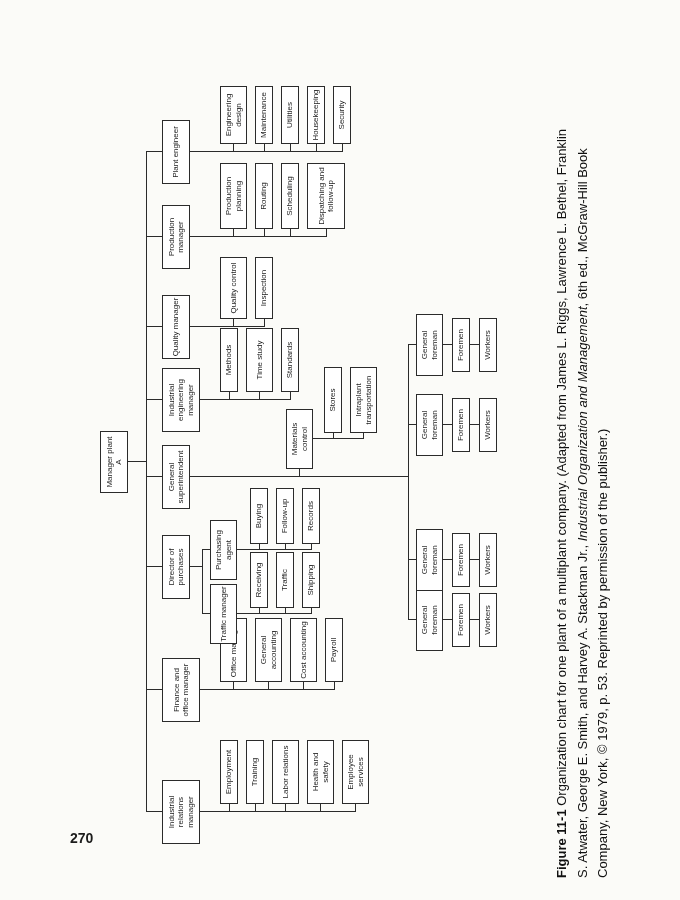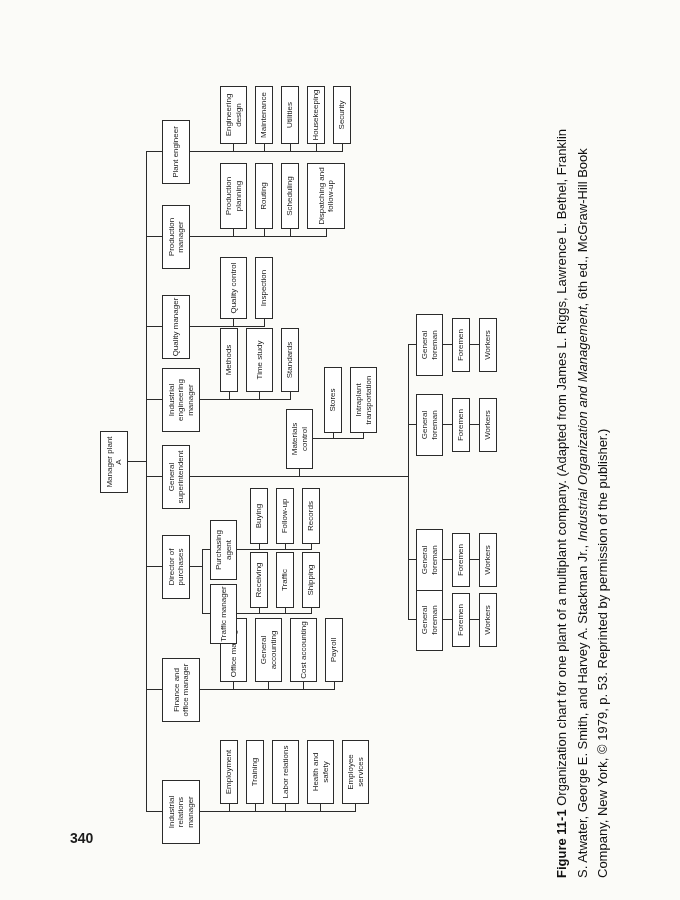--- a/index.html
+++ b/index.html
@@ -177,15 +177,15 @@
       <div class="bx" style="left: 643px; top: 217px; width: 66px; height: 38px;">Dispatching and follow-up</div>
       <div class="bx" style="left: 728px; top: 130px; width: 58px; height: 27px;">Engineering design</div>
       <div class="bx" style="left: 728px; top: 165px; width: 58px; height: 18px;">Maintenance</div>
       <div class="bx" style="left: 728px; top: 191px; width: 58px; height: 18px;">Utilities</div>
       <div class="bx" style="left: 728px; top: 217px; width: 58px; height: 18px;">Housekeeping</div>
       <div class="bx" style="left: 728px; top: 243px; width: 58px; height: 18px;">Security</div>
     </div>
 
   <div class="caption-wrap"><span class="cap-bold">Figure 11-1</span><span>  Organization chart for one plant of a multiplant company. (Adapted from James L. Riggs, Lawrence L. Bethel, Franklin S. Atwater, George E. Smith, and Harvey A. Stackman Jr., </span><span class="cap-italic">Industrial Organization and Management</span><span>, 6th ed., McGraw-Hill Book Company, New York, © 1979, p. 53. Reprinted by permission of the publisher.)</span></div>
 
-  <div class="page-number">340</div>
+  <div class="page-number">270</div>
 
 </div>
 
 </body></html>

